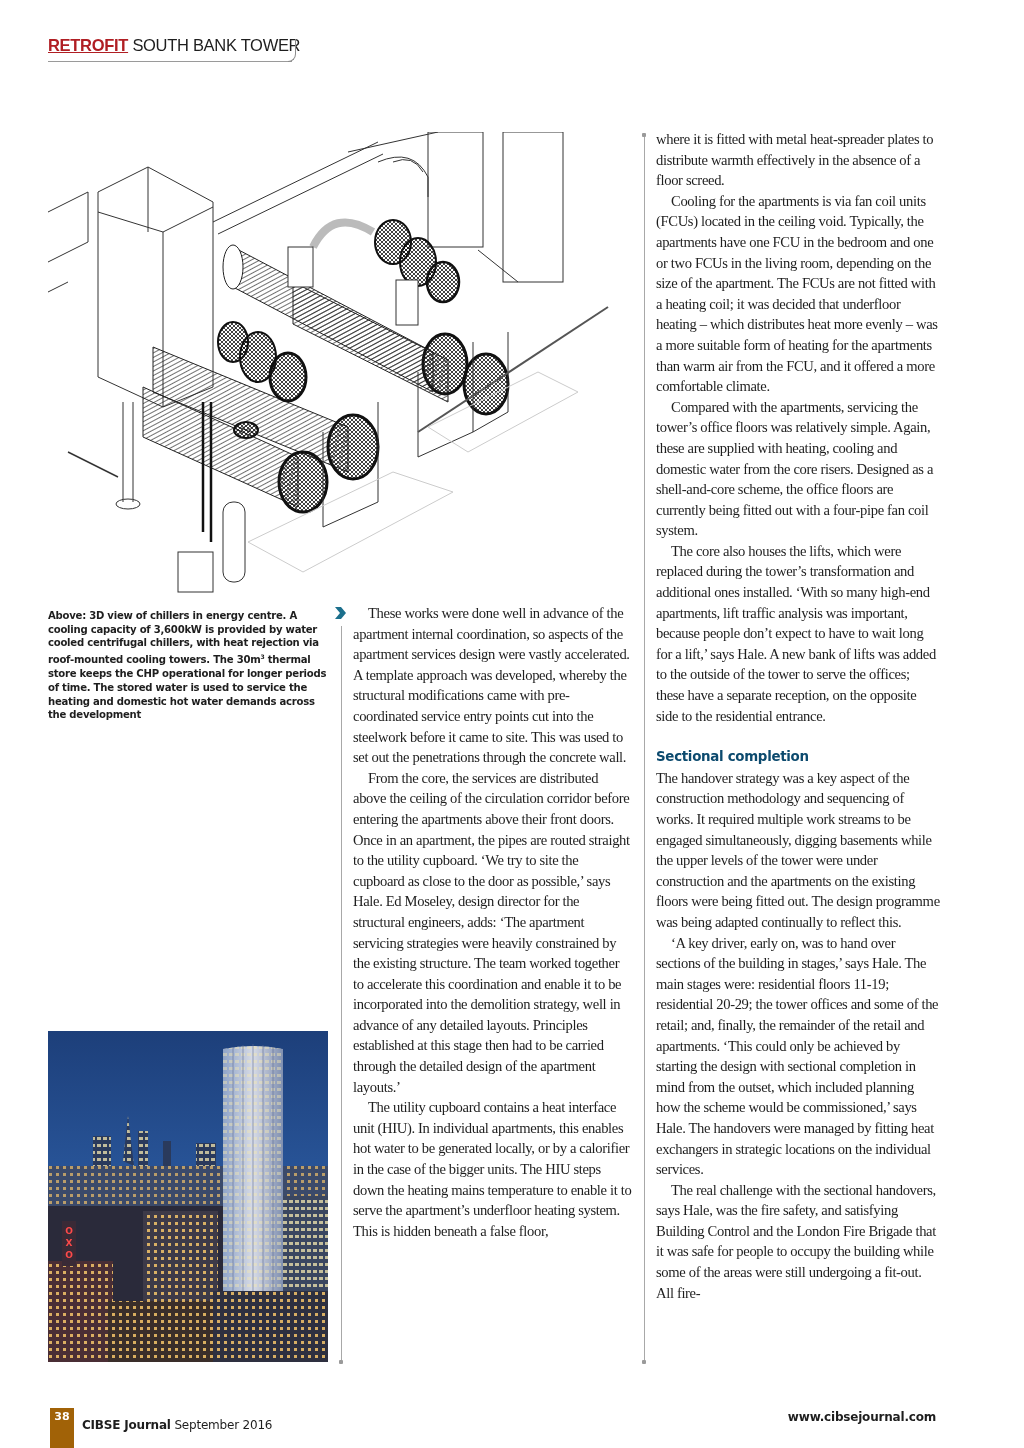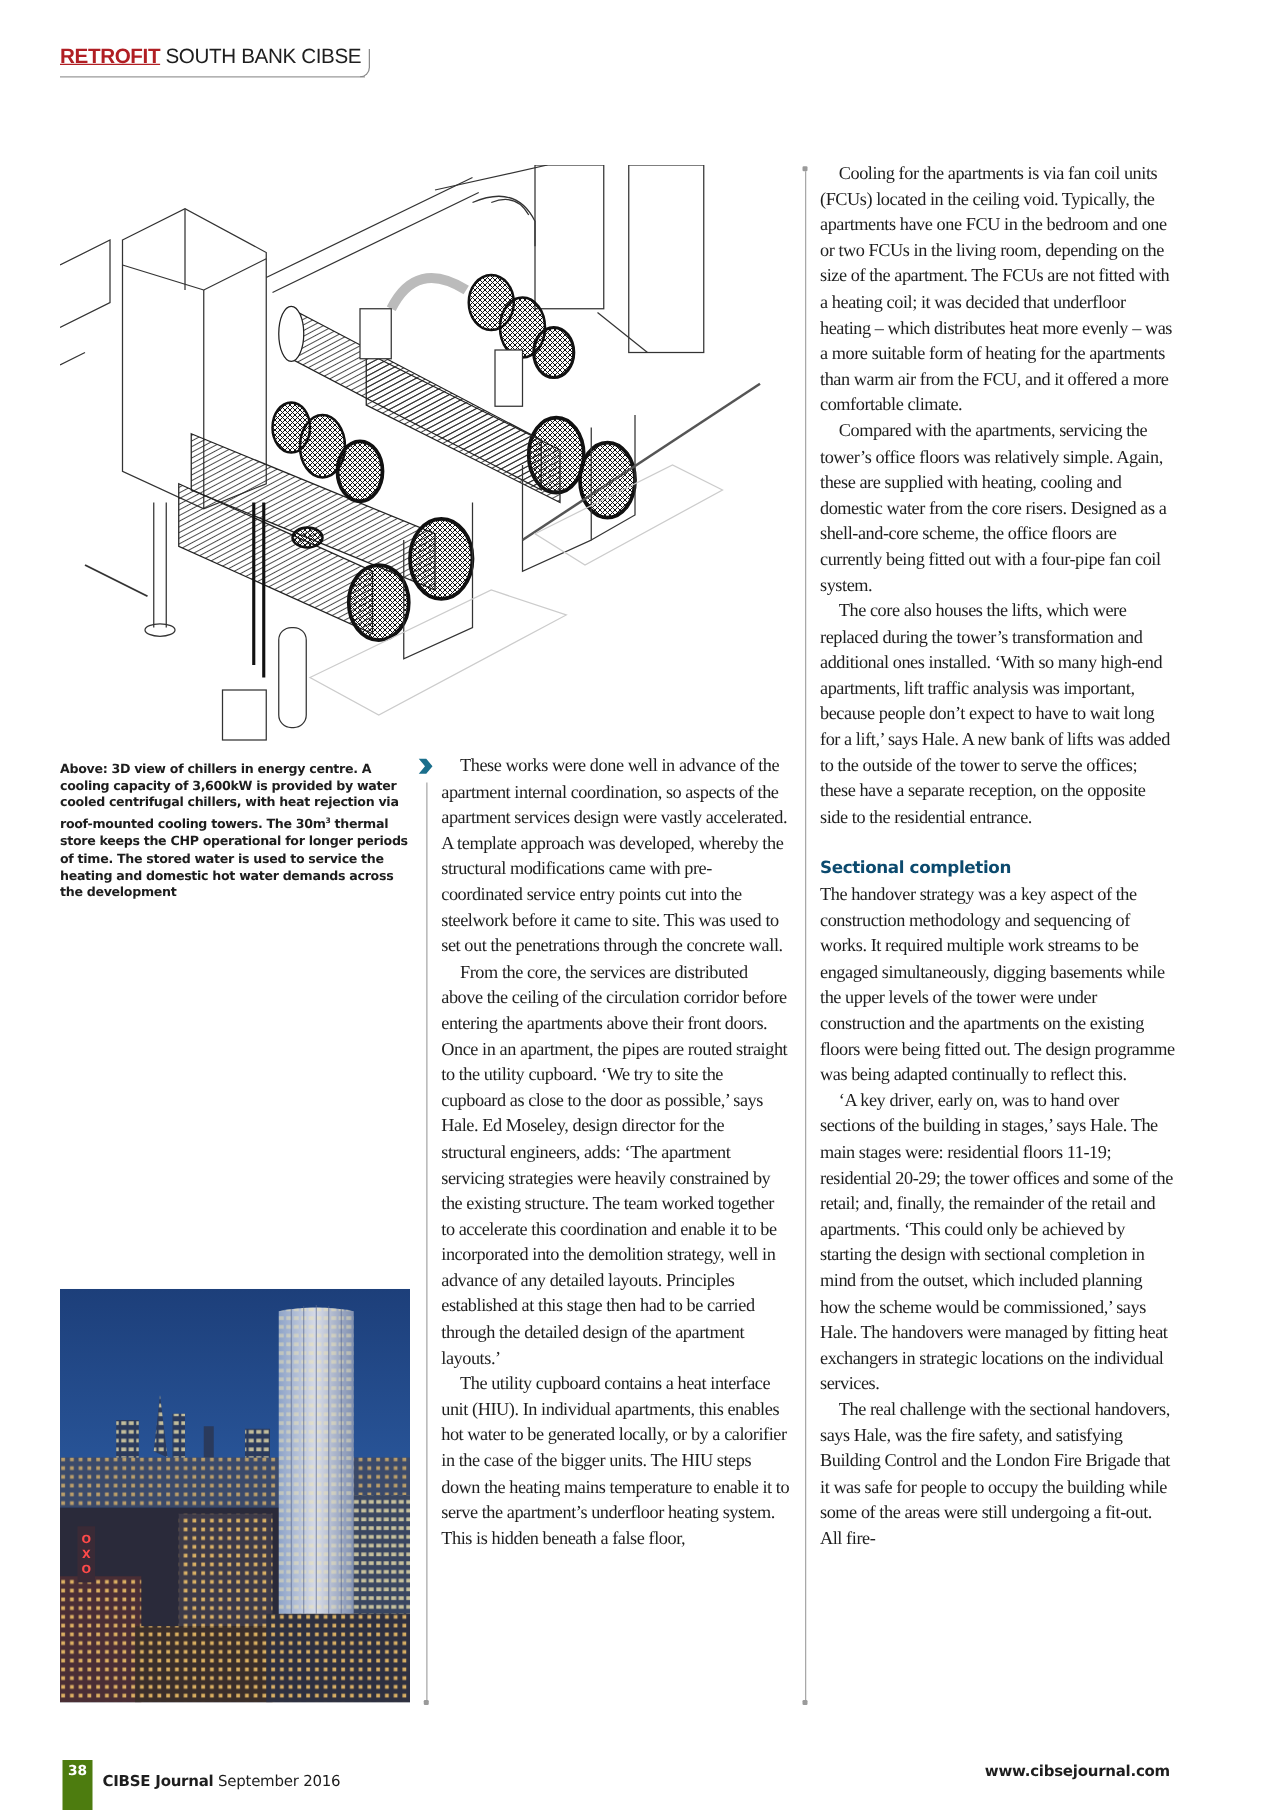--- a/index.html
+++ b/index.html
@@ -28,32 +28,32 @@
   .col-rule { position: absolute; width: 1px; background: #a8a8a8; }
   .col-rule.r2 { left: 341px; top: 626px; height: 737px; }
   .col-rule.r3 { left: 644px; top: 137px; height: 1227px; }
   .dot { position: absolute; width: 4px; height: 4px; background: #9a9a9a; border-radius: 1px; }
 
   .cont-arrow { position: absolute; left: 333px; top: 606px; width: 14px; height: 14px; }
 
   .subhead { font-family: "DejaVu Sans", sans-serif; font-weight: bold; color: #0c4a6e; font-size: 13.4px; letter-spacing: -0.3px; margin-top: 21px; line-height: 20.6px; }
 
   .footer { position: absolute; left: 0; top: 1408px; width: 1024px; height: 40px; }
-  .folio { position: absolute; left: 50px; top: 0; width: 24px; height: 40px; background: #4d7c0f; }
+  .folio { position: absolute; left: 50px; top: 0; width: 24px; height: 40px; background: #a16207; }
   .folio span { display: block; color: #fff; font-family: "DejaVu Sans", sans-serif; font-size: 11px; text-align: center; padding-top: 2px; font-weight: bold; }
   .journal { position: absolute; left: 82px; top: 10px; font-family: "DejaVu Sans", sans-serif; font-size: 12px; letter-spacing: -0.2px; }
   .journal b { font-weight: bold; }
   .site { position: absolute; right: 88px; top: 2px; font-family: "DejaVu Sans", sans-serif; font-weight: bold; font-size: 12px; letter-spacing: -0.2px; }
 </style>
 </head>
 <body>
 
 <div class="header">
   <div class="title">
-    <span class="kicker">RETROFIT</span><span class="section"> SOUTH BANK CIBSE</span>
+    <span class="kicker">RETROFIT</span><span class="section"> SOUTH BANK TOWER</span>
   </div>
   <div class="rule"></div>
   <div class="hook"></div>
 </div>
 
 <div class="figure-drawing">
   <svg width="582" height="468" viewBox="0 0 582 468" xmlns="http://www.w3.org/2000/svg">
     <defs>
       <pattern id="hatch" width="4" height="4" patternUnits="userSpaceOnUse" patternTransform="rotate(-28)">
         <line x1="0" y1="0" x2="4" y2="0" stroke="#222" stroke-width="1.3"></line>
@@ -210,20 +210,21 @@
     </svg>
 </div>
 
 <div class="col col-2">
   <p class="ind">These works were done well in advance of the apartment internal coordination, so aspects of the apartment services design were vastly accelerated. A template approach was developed, whereby the structural modifications came with pre-coordinated service entry points cut into the steelwork before it came to site. This was used to set out the penetrations through the concrete wall.</p>
   <p class="ind">From the core, the services are distributed above the ceiling of the circulation corridor before entering the apartments above their front doors. Once in an apartment, the pipes are routed straight to the utility cupboard. ‘We try to site the cupboard as close to the door as possible,’ says Hale. Ed Moseley, design director for the structural engineers, adds: ‘The apartment servicing strategies were heavily constrained by the existing structure. The team worked together to accelerate this coordination and enable it to be incorporated into the demolition strategy, well in advance of any detailed layouts. Principles established at this stage then had to be carried through the detailed design of the apartment layouts.’</p>
   <p class="ind">The utility cupboard contains a heat interface unit (HIU). In individual apartments, this enables hot water to be generated locally, or by a calorifier in the case of the bigger units. The HIU steps down the heating mains temperature to enable it to serve the apartment’s underfloor heating system. This is hidden beneath a false floor,</p>
 </div>
 
 <div class="col col-3">
+  <p>where it is fitted with metal heat-spreader plates to distribute warmth effectively in the absence of a floor screed.</p>
   <p class="ind">Cooling for the apartments is via fan coil units (FCUs) located in the ceiling void. Typically, the apartments have one FCU in the bedroom and one or two FCUs in the living room, depending on the size of the apartment. The FCUs are not fitted with a heating coil; it was decided that underfloor heating – which distributes heat more evenly – was a more suitable form of heating for the apartments than warm air from the FCU, and it offered a more comfortable climate.</p>
   <p class="ind">Compared with the apartments, servicing the tower’s office floors was relatively simple. Again, these are supplied with heating, cooling and domestic water from the core risers. Designed as a shell-and-core scheme, the office floors are currently being fitted out with a four-pipe fan coil system.</p>
   <p class="ind">The core also houses the lifts, which were replaced during the tower’s transformation and additional ones installed. ‘With so many high-end apartments, lift traffic analysis was important, because people don’t expect to have to wait long for a lift,’ says Hale. A new bank of lifts was added to the outside of the tower to serve the offices; these have a separate reception, on the opposite side to the residential entrance.</p>
   <div class="subhead">Sectional completion</div>
   <p>The handover strategy was a key aspect of the construction methodology and sequencing of works. It required multiple work streams to be engaged simultaneously, digging basements while the upper levels of the tower were under construction and the apartments on the existing floors were being fitted out. The design programme was being adapted continually to reflect this.</p>
   <p class="ind">‘A key driver, early on, was to hand over sections of the building in stages,’ says Hale. The main stages were: residential floors 11-19; residential 20-29; the tower offices and some of the retail; and, finally, the remainder of the retail and apartments. ‘This could only be achieved by starting the design with sectional completion in mind from the outset, which included planning how the scheme would be commissioned,’ says Hale. The handovers were managed by fitting heat exchangers in strategic locations on the individual services.</p>
   <p class="ind">The real challenge with the sectional handovers, says Hale, was the fire safety, and satisfying Building Control and the London Fire Brigade that it was safe for people to occupy the building while some of the areas were still undergoing a fit-out. All fire-</p>
 </div>
 
 <div class="footer">

